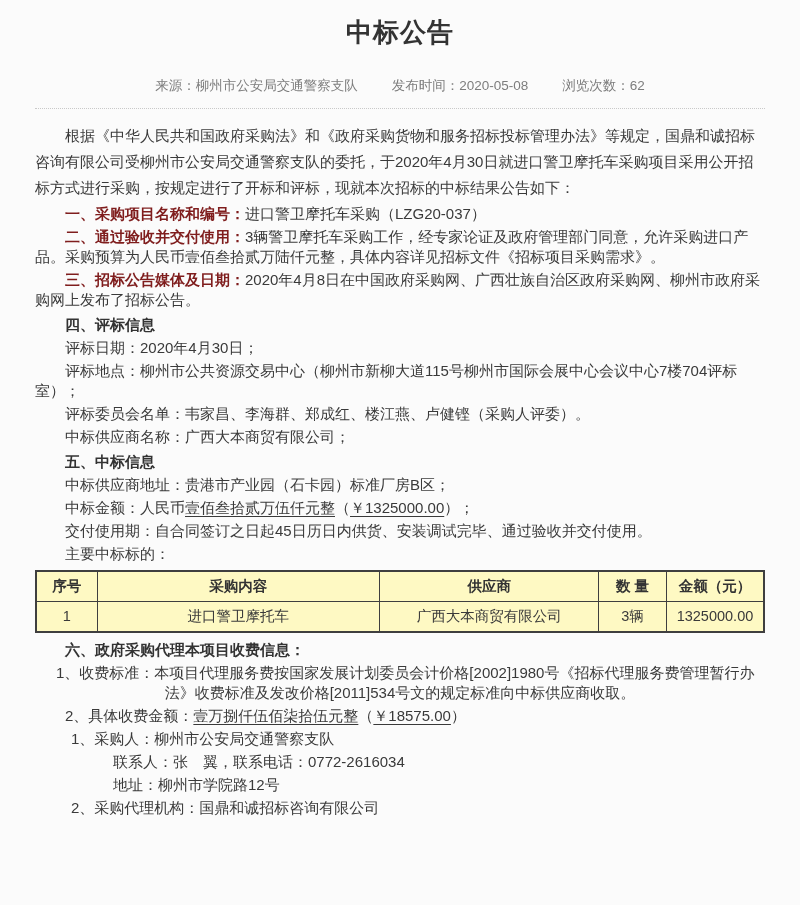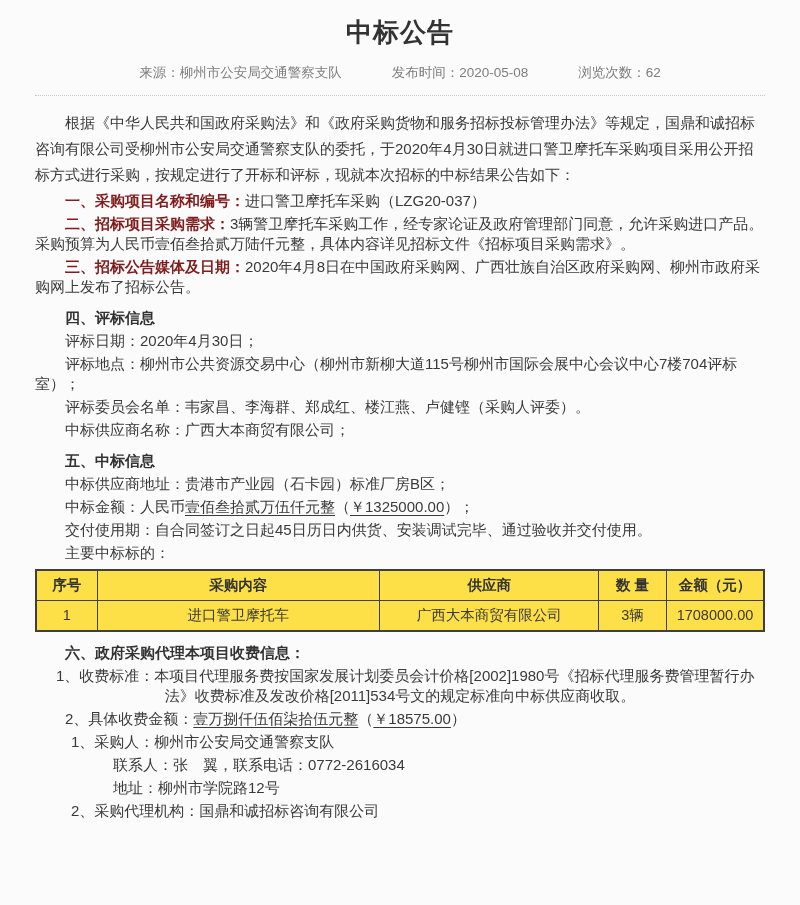--- a/index.html
+++ b/index.html
@@ -11,37 +11,37 @@
     color: #3a3a3a;
   }
   .doc-header { text-align: center; }
   .doc-title {
     padding: 14px 30px 0;
     font-size: 26px; font-weight: bold; color: #333;
     line-height: 37px; letter-spacing: 1px;
   }
   .doc-title .t-line { display: block; }
   .doc-meta {
-    margin-top: 13px;
-    display: flex; justify-content: center; gap: 50px;
+    margin-top: 26px;
+    display: flex; justify-content: center; gap: 34px;
     font-size: 13.5px; color: #7d7d7d;
   }
   .doc-divider { margin: 13px 35px 0; border: 0; border-top: 1px dotted #c9c9c9; height: 0; }
   .doc-content { padding: 11px 35px 0; font-size: 15px; }
   .para { line-height: 20px; margin: 3px 0; text-indent: 2em; }
   .intro { line-height: 26px; }
-  .sec-head { font-weight: bold; color: #333; margin-top: 11px; }
+  .sec-head { font-weight: bold; color: #333; margin-top: 5px; }
   .lbl { font-weight: bold; color: #7f1d1d; }
   .ind-sm { text-indent: 0.7em; text-align: center; }
   .ind-item { text-indent: 2.4em; }
   .ind-contact { text-indent: 5.2em; }
   .u { text-decoration: underline; text-underline-offset: 3px; }
   table.award {
     width: 100%; border-collapse: collapse; margin: 6px 0 7px;
-    border: 2px solid #3f3f3f; background: #fde047;
+    border: 2px solid #3f3f3f; background: #fef9c3;
   }
   table.award th, table.award td {
     border: 1px solid #3f3f3f; text-align: center;
     padding: 6px 4px; font-size: 14.5px; line-height: 17px;
   }
   table.award th { font-weight: bold; color: #333; }
 </style>
 </head>
 <body>
 
@@ -56,21 +56,21 @@
   </div>
   <hr class="doc-divider">
 </div>
 
 <div class="doc-content">
 
   <p class="para intro">根据《中华人民共和国政府采购法》和《政府采购货物和服务招标投标管理办法》等规定，国鼎和诚招标咨询有限公司受柳州市公安局交通警察支队的委托，于2020年4月30日就进口警卫摩托车采购项目采用公开招标方式进行采购，按规定进行了开标和评标，现就本次招标的中标结果公告如下：</p>
 
   <p class="para sec-head-line"><span class="lbl">一、采购项目名称和编号：</span><span>进口警卫摩托车采购（LZG20-037）</span></p>
 
-  <p class="para"><span class="lbl">二、招标项目采购需求：</span><span>3辆警卫摩托车采购工作，经专家论证及政府管理部门同意，允许采购进口产品。采购预算为人民币壹佰叁拾贰万陆仟元整，具体内容详见招标文件《招标项目采购需求》。</span></p>
+  <p class="para"><span class="lbl">二、通过验收并交付使用：</span><span>3辆警卫摩托车采购工作，经专家论证及政府管理部门同意，允许采购进口产品。采购预算为人民币壹佰叁拾贰万陆仟元整，具体内容详见招标文件《招标项目采购需求》。</span></p>
 
   <p class="para"><span class="lbl">三、招标公告媒体及日期：</span><span>2020年4月8日在中国政府采购网、广西壮族自治区政府采购网、柳州市政府采购网上发布了招标公告。</span></p>
 
   <p class="para sec-head">四、评标信息</p>
   <p class="para">评标日期：2020年4月30日；</p>
   <p class="para">评标地点：柳州市公共资源交易中心（柳州市新柳大道115号柳州市国际会展中心会议中心7楼704评标室）；</p>
   <p class="para">评标委员会名单：韦家昌、李海群、郑成红、楼江燕、卢健铿（采购人评委）。</p>
 
   <p class="para">中标供应商名称：广西大本商贸有限公司；</p>
   <p class="para sec-head">五、中标信息</p>
@@ -95,21 +95,21 @@
         <th>数  量</th>
         <th>金额（元）</th>
       </tr>
     </thead>
     <tbody>
       <tr>
         <td>1</td>
         <td>进口警卫摩托车</td>
         <td>广西大本商贸有限公司</td>
         <td>3辆</td>
-        <td>1708000.00</td>
+        <td>1325000.00</td>
       </tr>
     </tbody>
   </table>
 
   <p class="para sec-head">六、政府采购代理本项目收费信息：</p>
   <p class="para ind-sm">1、收费标准：本项目代理服务费按国家发展计划委员会计价格[2002]1980号《招标代理服务费管理暂行办法》收费标准及发改价格[2011]534号文的规定标准向中标供应商收取。</p>
   <p class="para"><span>2、具体收费金额：</span><span class="u">壹万捌仟伍佰柒拾伍元整</span><span>（</span><span class="u">￥18575.00</span><span>）</span></p>
 
   <p class="para ind-item">1、采购人：柳州市公安局交通警察支队</p>
   <p class="para ind-contact">联系人：张　翼，联系电话：0772-2616034</p>

